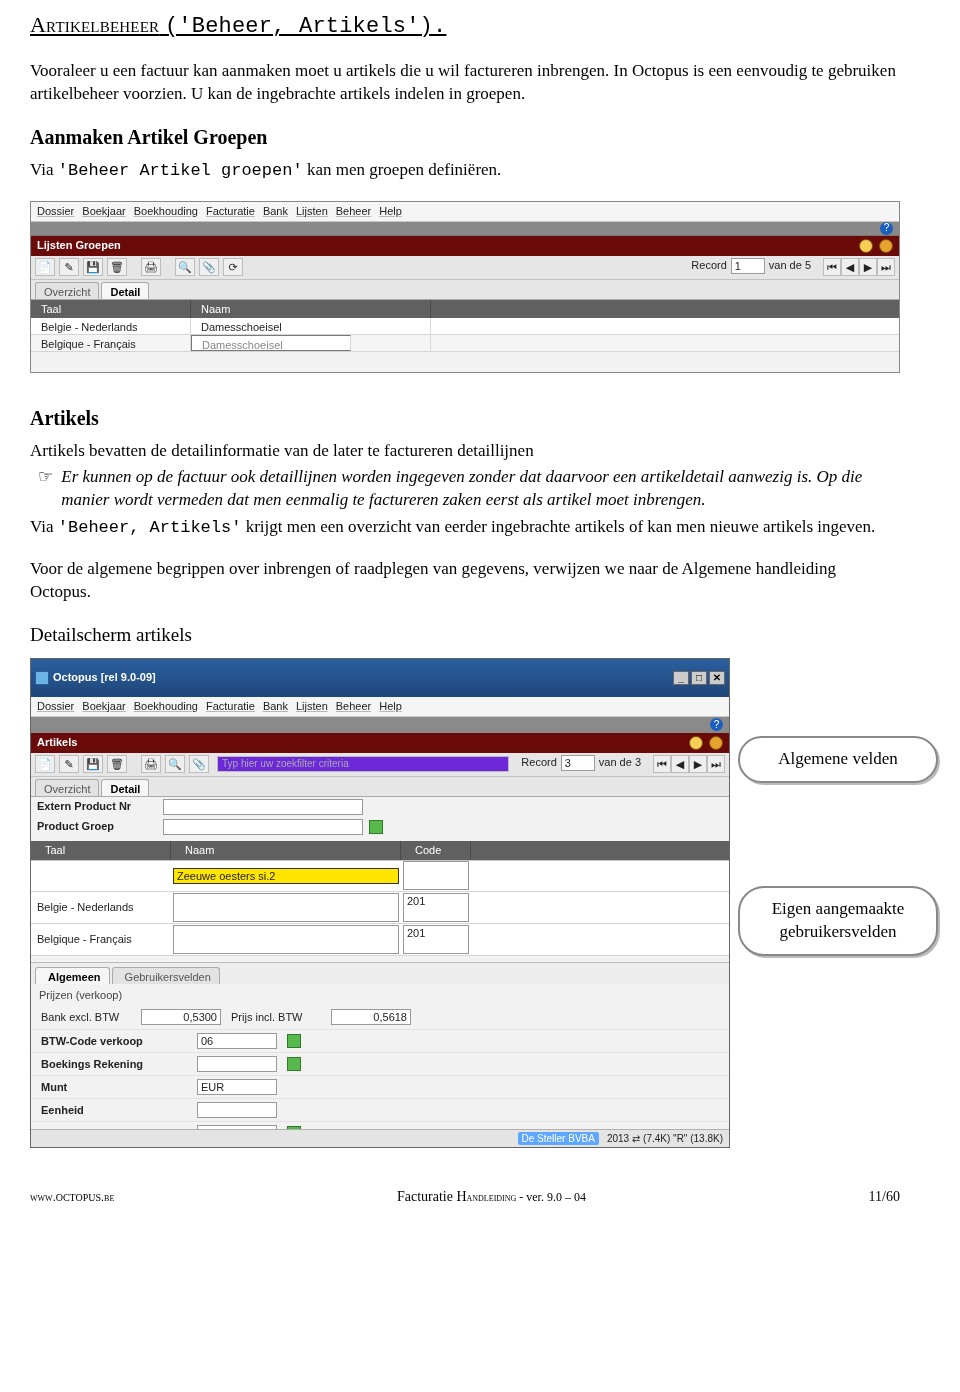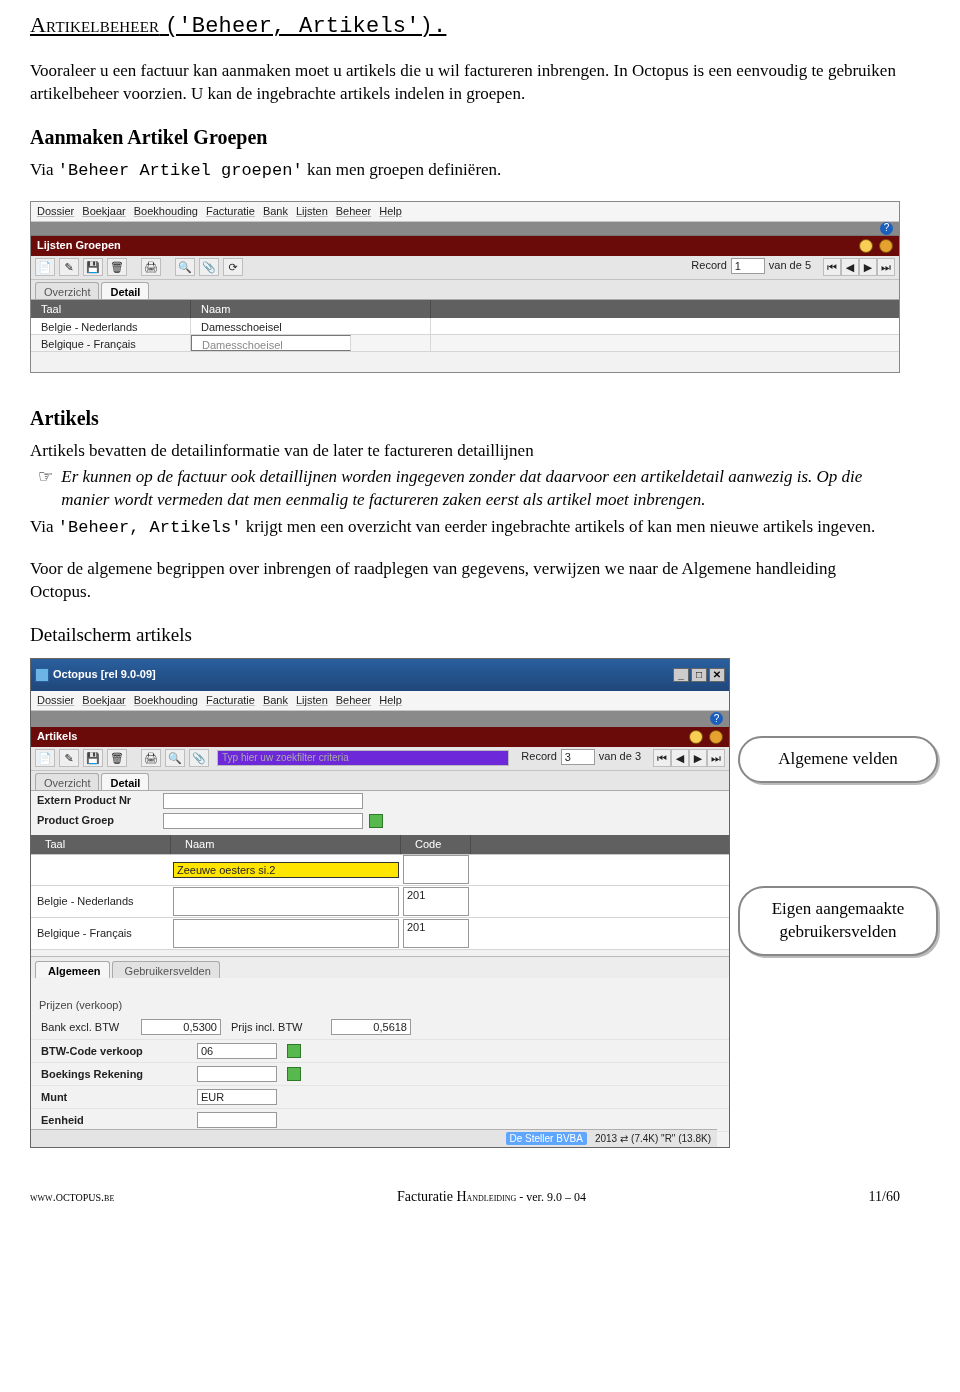--- a/index.html
+++ b/index.html
@@ -112,21 +112,21 @@
     border:1px solid #777; background:#fff; padding:0 3px; font-size:11px; color:#888;
   }
 
   
   .scr2wrap { position:relative; width:900px; }
   .scr2 {
     width:700px; height:490px;
     border:1px solid #666;
   }
   .wintitle {
-    height:32px; background:linear-gradient(#2a5f9e,#1f477a);
+    height:38px; background:linear-gradient(#2a5f9e,#1f477a);
     color:#fff; font-size:11px; display:flex; align-items:center; padding:0 4px;
     font-weight:bold;
   }
   .wintitle .winctl { margin-left:auto; display:flex; gap:2px; }
   .wintitle .winctl div { width:16px; height:14px; background:#ccc; border:1px solid #666; font-size:10px; display:flex; align-items:center; justify-content:center; color:#000;}
   .ribbon2 {
     background:#8a8a8a; height:16px; position:relative;
   }
   .ribbon2 .help { position:absolute; right:6px; top:1px; width:13px; height:13px; border-radius:50%; background:#1b5fbe; color:#fff; font-size:10px; display:flex;align-items:center;justify-content:center;}
   .toolbar .search {
@@ -139,29 +139,29 @@
   .minigridhead div { padding:2px 14px; border-right:1px solid #4b4b4b; }
   .minirow { display:flex; background:#fff; border-bottom:1px solid #d5d5d5; height:32px; align-items:center; }
   .minirow.first { border-top:1px solid #c5c5c5;}
   .mcol1 { width:140px; padding:0 6px; font-size:11px; }
   .mcol2 { width:230px; padding:0 2px; }
   .mcol3 { width:70px; padding:0 2px; }
   .hlcell { background:#ffe500; border:1px solid #333; width:100%; height:16px; padding:0 3px; font-size:11px; }
   .plaincell { background:#fff; border:1px solid #999; width:100%; height:29px; padding:0 3px; font-size:11px;}
   .subtabs { display:flex; gap:2px; padding:4px 4px 0; background:#ededed; border-top:1px solid #bbb; margin-top:6px;}
   .subtabs .tab { font-size:11px;padding-left:12px; }
-  .sectionlabel { font-size:11px; color:#444; padding:2px 8px; margin-top:18px; }
+  .sectionlabel { font-size:11px; color:#444; padding:2px 8px; margin-top:2px; }
   .prijsrow { display:flex; gap:10px; padding:4px 10px; align-items:center;}
   .prijsrow .lbl { font-size:11px; width:90px; }
   .prijsrow .val { width:80px; border:1px solid #999; height:16px; font-size:11px; padding:0 3px; text-align:right; background:#fff;}
   .fieldrow { display:flex; align-items:center; padding:3px 10px; gap:6px; border-top:1px solid #e3e3e3;}
   .fieldrow .lbl { font-weight:bold; font-size:11px; width:150px;}
   .fieldrow .val { width:80px; height:16px; border:1px solid #999; background:#fff; font-size:11px; padding:0 3px;}
   .fieldrow .green { width:14px; height:14px; background:#57b84d; border:1px solid #2e7a26; margin-left:4px;}
-  .statusbar { position:absolute; bottom:0; left:0; right:12px; height:18px; background:#e4e4e4; border-top:1px solid #b0b0b0; display:flex; justify-content:flex-end; align-items:center; gap:8px; padding:0 6px; font-size:10px; }
+  .statusbar { position:absolute; bottom:0; left:0; right:0; height:18px; background:#e4e4e4; border-top:1px solid #b0b0b0; display:flex; justify-content:flex-end; align-items:center; gap:8px; padding:0 6px; font-size:10px; }
   .statusbar .chip { background:#5fa6ff; color:#fff; padding:0 4px; border-radius:2px; }
 
   .callout {
     position:absolute; border:2px solid #888; border-radius:26px;
     background:#fff; padding:10px 20px; font-family:"Times New Roman",serif;
     font-size:17px; box-shadow:2px 2px 0 #bbb;
     text-align:center; width:200px;
   }
   .callout1 { top:78px; right:-8px; }
   .callout2 { top:228px; right:-8px; }

